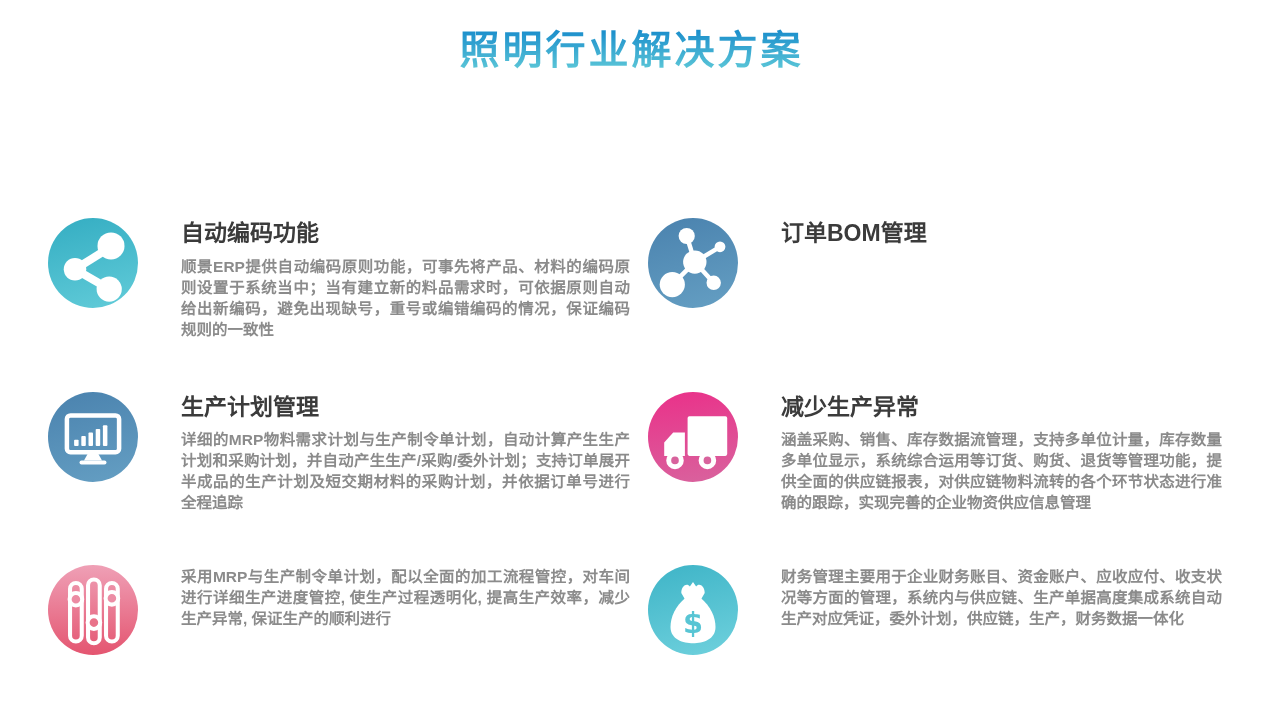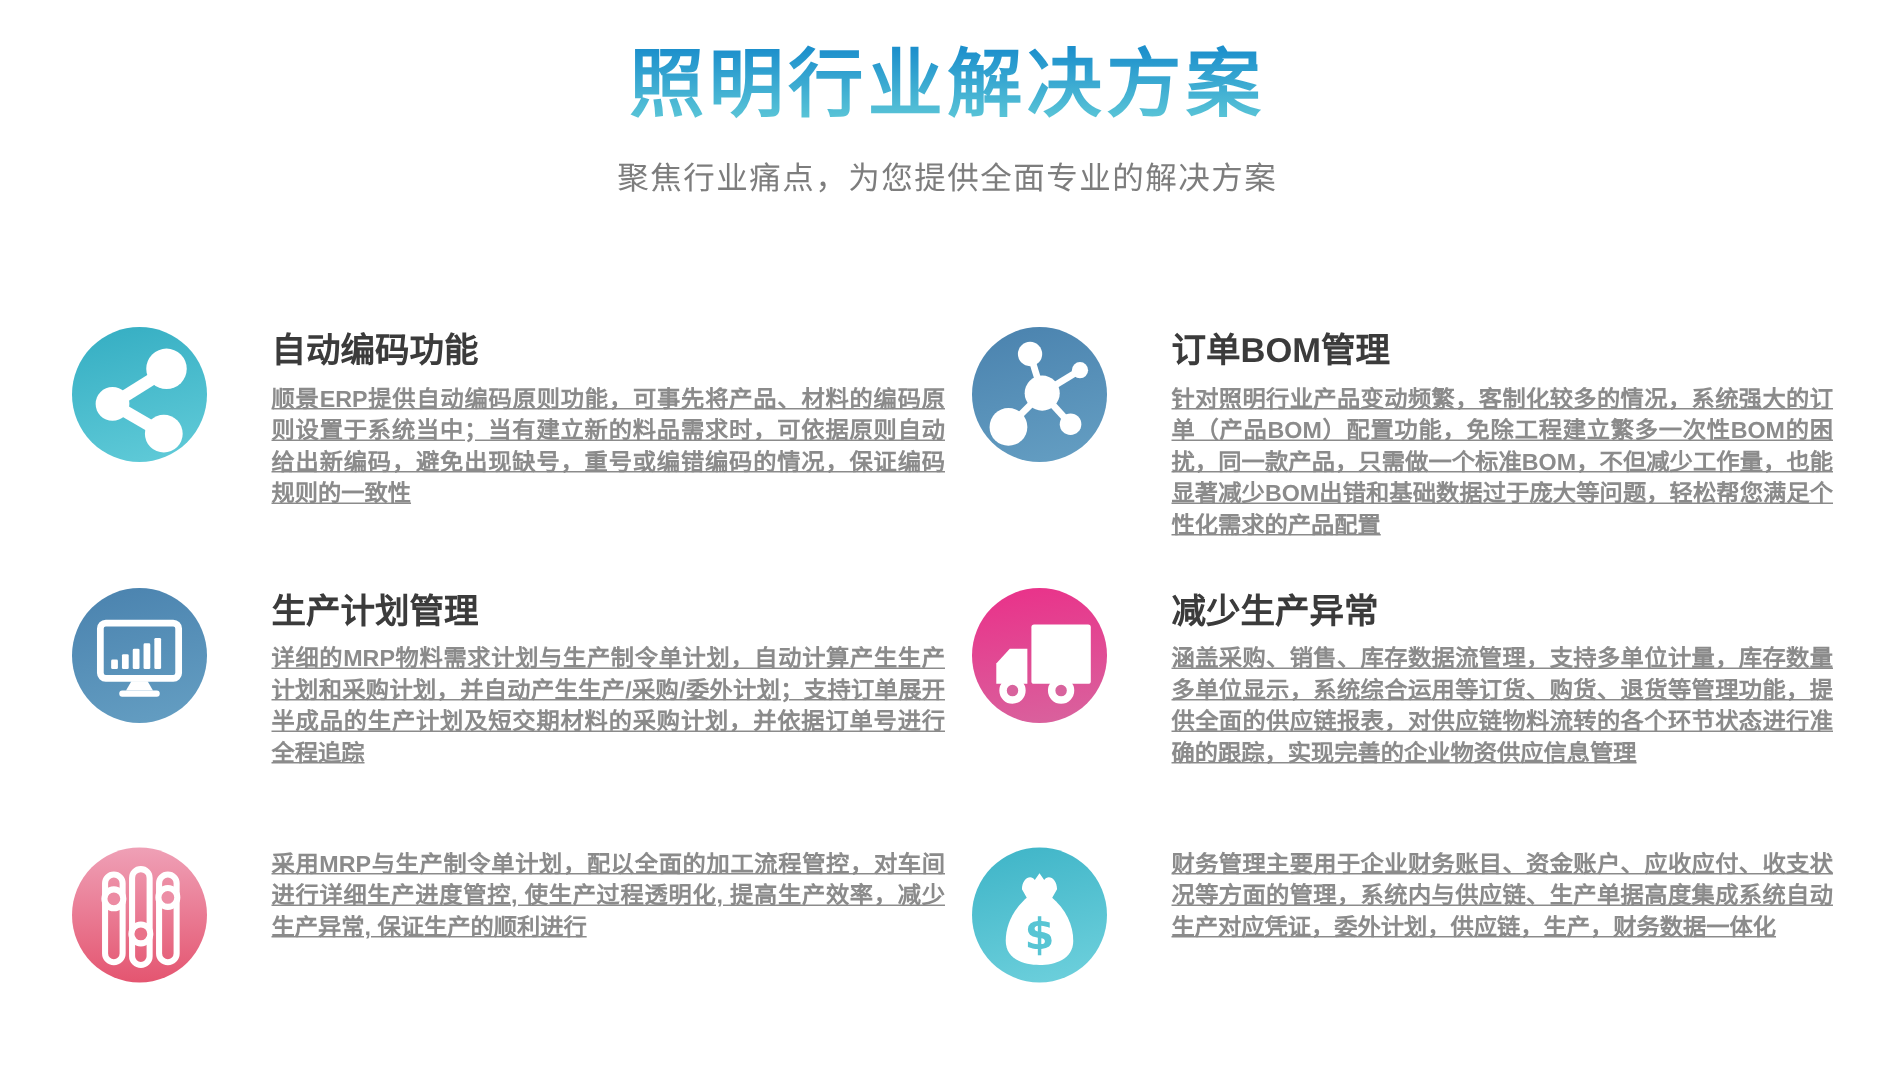--- a/index.html
+++ b/index.html
@@ -8,21 +8,21 @@
     background: #ffffff;
     font-family: "Liberation Sans", "DejaVu Sans", sans-serif;
     overflow: hidden;
   }
   .page { position: relative; width: 1263px; height: 710px; background: #fff; }
 
   
   .header { text-align: center; padding-top: 27px; }
   .title {
     display: inline-block;
-    font-size: 50px;
+    font-size: 40px;
     font-weight: bold;
     letter-spacing: 3px;
     line-height: 1.18;
     color: #2aa5d4;
   }
   @supports ((-webkit-background-clip: text) or (background-clip: text)) {
     .title {
       background: linear-gradient(180deg, #1d90cc 10%, #5fc9d8 95%);
       -webkit-background-clip: text;
       background-clip: text;
@@ -69,31 +69,29 @@
     line-height: 1.3;
   }
   .card-desc {
     margin: 0;
     font-size: 15.5px;
     line-height: 21px;
     font-weight: 600;
     color: #8b8b8b;
     text-align: justify;
     text-justify: inter-ideograph;
-    text-decoration: underline;
   }
 </style>
 </head>
 <body>
 
 <div class="page">
 
   <div class="header">
     <div class="title">照明行业解决方案</div>
-    <div class="subtitle">聚焦行业痛点，为您提供全面专业的解决方案</div>
   </div>
 
   <div class="features">
 
     <div class="card">
       <div class="icon-circle theme-cyan">
         <svg viewBox="0 0 100 100">
           <line x1="30" y1="57" x2="70" y2="32" stroke="#fff" stroke-width="9"></line>
           <line x1="30" y1="57" x2="68" y2="79" stroke="#fff" stroke-width="9"></line>
           <circle cx="30" cy="57" r="12.5" fill="#fff"></circle>
@@ -118,21 +116,20 @@
           </g>
           <circle cx="52" cy="49" r="13" fill="#fff"></circle>
           <circle cx="43" cy="20" r="9" fill="#fff"></circle>
           <circle cx="80" cy="32" r="6" fill="#fff"></circle>
           <circle cx="27" cy="74" r="14" fill="#fff"></circle>
           <circle cx="73" cy="72" r="8" fill="#fff"></circle>
         </svg>
       </div>
       <div class="card-body">
         <h3 class="card-title">订单BOM管理</h3>
-        <p class="card-desc">针对照明行业产品变动频繁，客制化较多的情况，系统强大的订单（产品BOM）配置功能，免除工程建立繁多一次性BOM的困扰，同一款产品，只需做一个标准BOM，不但减少工作量，也能显著减少BOM出错和基础数据过于庞大等问题，轻松帮您满足个性化需求的产品配置</p>
       </div>
     </div>
 
     <div class="card">
       <div class="icon-circle theme-blue">
         <svg viewBox="0 0 100 100">
           <rect x="21" y="26" width="58" height="41" rx="4" fill="none" stroke="#fff" stroke-width="5"></rect>
           <rect x="29" y="53" width="5" height="7" rx="1" fill="#fff"></rect>
           <rect x="37" y="49" width="5" height="11" rx="1" fill="#fff"></rect>
           <rect x="45" y="45" width="5" height="15" rx="1" fill="#fff"></rect>

